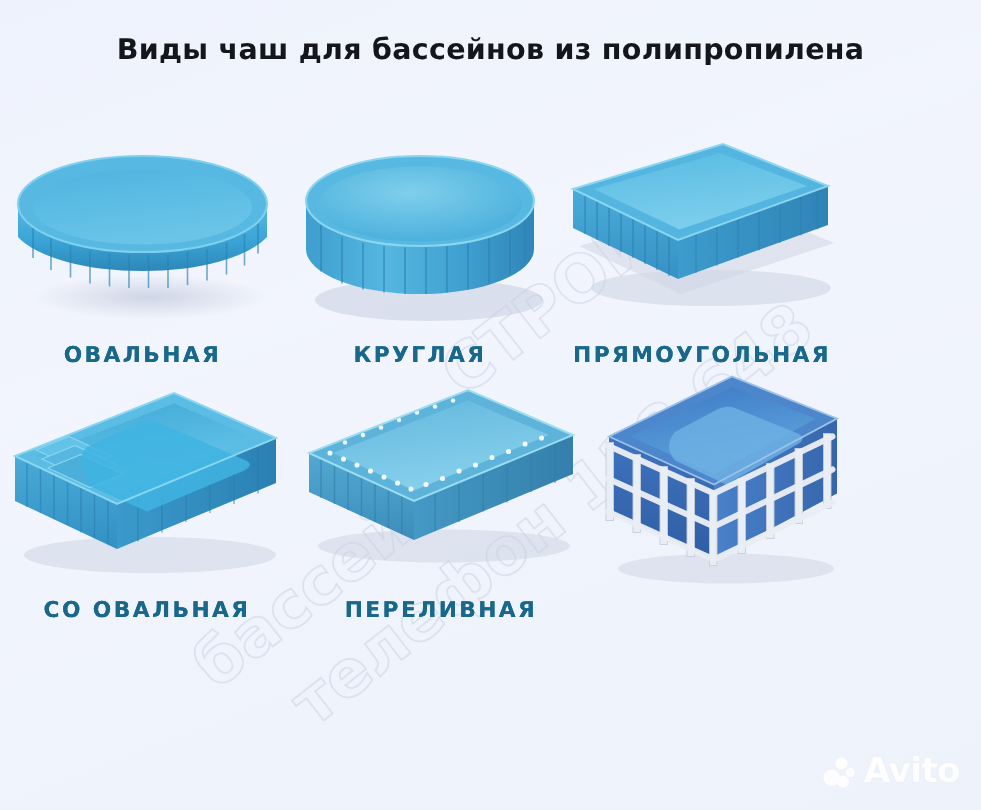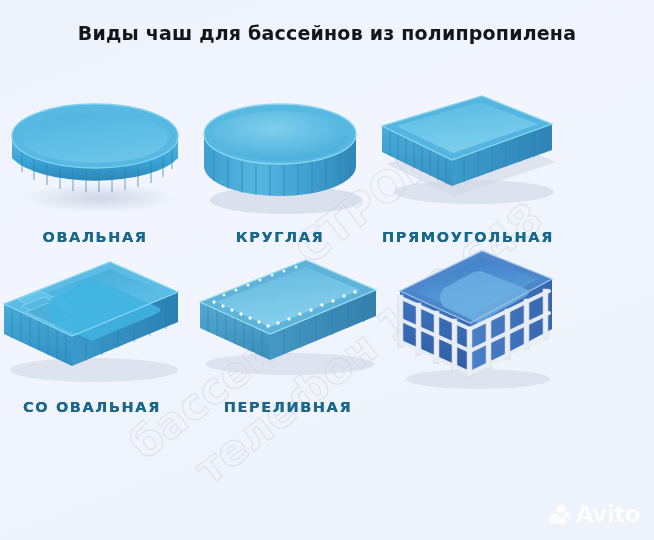--- a/index.html
+++ b/index.html
@@ -41,21 +41,21 @@
     -webkit-text-stroke:1.2px rgba(150,170,200,.42);
     white-space:nowrap;
     transform-origin:left top;
   }
   .wm-a{left:120px;top:430px;font-size:43px;transform:rotate(-38deg);}
   .wm-b{left:185px;top:455px;font-size:43px;transform:rotate(-38deg);}
   .wm-c{left:285px;top:235px;font-size:43px;transform:rotate(-38deg);}
 
   
   .grid{position:absolute;top:75px;left:0;width:654px;}
-  .row{display:flex;width:566px;justify-content:flex-end;}
+  .row{display:flex;width:566px;}
   .cell{width:218px;display:flex;flex-direction:column;align-items:center;}
   .art{height:150px;width:100%;position:relative;display:flex;align-items:center;justify-content:center;}
   .art svg{display:block;}
   .caption{
     margin-top:4px;
     font-size:14.5px;font-weight:bold;letter-spacing:1.6px;
     background:linear-gradient(180deg,#2a7f9e 0%,#14607f 100%);
     -webkit-background-clip:text;background-clip:text;
     color:#19678a;
     text-align:center;

